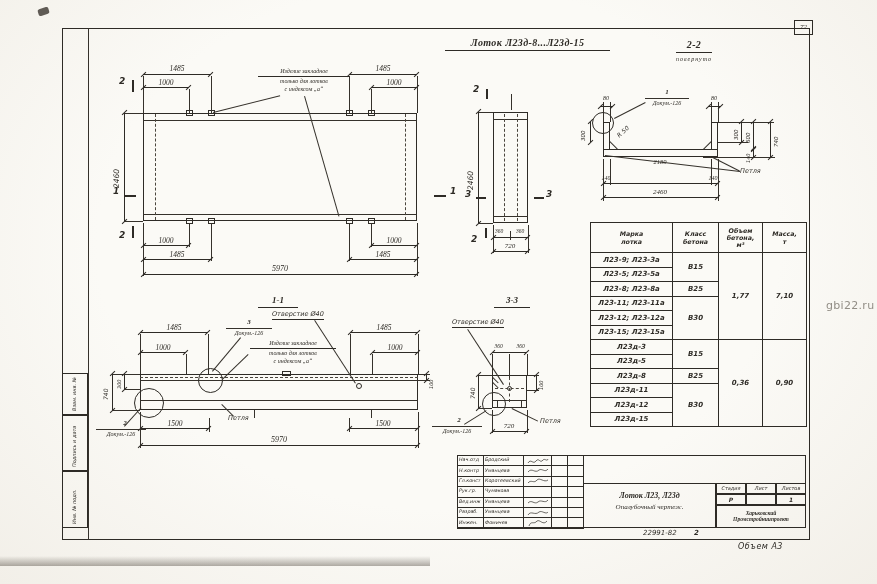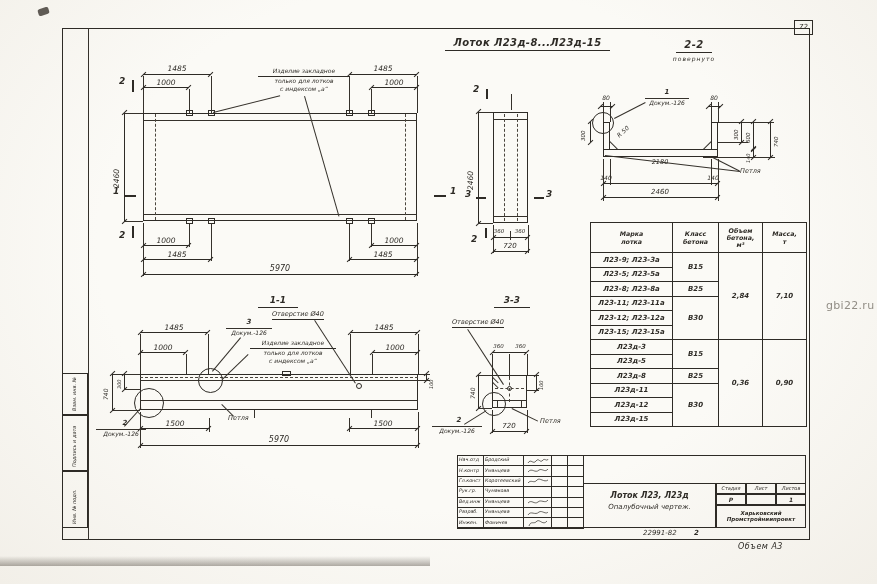--- a/index.html
+++ b/index.html
@@ -16,21 +16,21 @@
   .ci { position:absolute; border:1.2px solid #2e2b26; border-radius:50%; }
   .ld { position:absolute; height:1px; background:#35312b; transform-origin:0 0; }
   
   .dl { position:absolute; height:1px; background:#2e2b26; }
   .dl::before,.dl::after { content:""; position:absolute; width:7px; height:1px; background:#2e2b26; top:0; transform:rotate(-45deg); }
   .dl::before { left:-3px; } .dl::after { right:-3px; }
   .dlv { position:absolute; width:1px; background:#2e2b26; }
   .dlv::before,.dlv::after { content:""; position:absolute; width:7px; height:1px; background:#2e2b26; left:-3px; transform:rotate(-45deg); }
   .dlv::before { top:-1px; } .dlv::after { bottom:-1px; }
   .t { position:absolute; font-style:italic; white-space:nowrap; color:#2e2b26; line-height:1; }
-  .c { text-align:center; }
+  .c { text-align:center;font-family:Liberation Serif, serif; }
   .u { border-bottom:1.2px solid #2e2b26; padding-bottom:1.5px; }
   .vr { position:absolute; font-style:italic; white-space:nowrap; color:#2e2b26; line-height:1; transform:rotate(-90deg); transform-origin:0 0; }
   .s10b { font-size:10px; font-weight:bold; letter-spacing:.4px; }
   .s9b { font-size:9px; font-weight:bold; }
   .s8 { font-size:8px; } .s75 { font-size:7.5px; } .s7 { font-size:7px; }
   .s65 { font-size:6.5px; } .s6 { font-size:6px; } .s55 { font-size:5.5px; } .s5 { font-size:5px; }
   .pre { white-space:pre-line; }
   #spec-table { position:absolute; left:590px; top:222px; border-collapse:collapse; table-layout:fixed; }
   #spec-table td { border:1.2px solid #2e2b26; font:italic 600 7px/1.15 "DejaVu Sans","Liberation Sans",sans-serif; color:#2e2b26; text-align:center; vertical-align:middle; padding:0; overflow:hidden; }
   #spec-table tr.hd td { font-size:6.3px; height:30px; white-space:pre-line; }
@@ -338,21 +338,21 @@
 бетона</td>
       <td class="pre">Объем
 бетона,
 м³</td>
       <td class="pre">Масса,
 т</td>
     </tr>
     <tr class="rw">
           <td>Л23-9; Л23-3а</td>
           <td rowspan="2">В15</td>
-          <td rowspan="6">2,84</td>
+          <td rowspan="6">1,77</td>
           <td rowspan="6">7,10</td>
         </tr>
     <tr class="rw">
           <td>Л23-5; Л23-5а</td>
         </tr>
     <tr class="rw">
           <td>Л23-8; Л23-8а</td>
           <td>В25</td>
         </tr>
     <tr class="rw">

